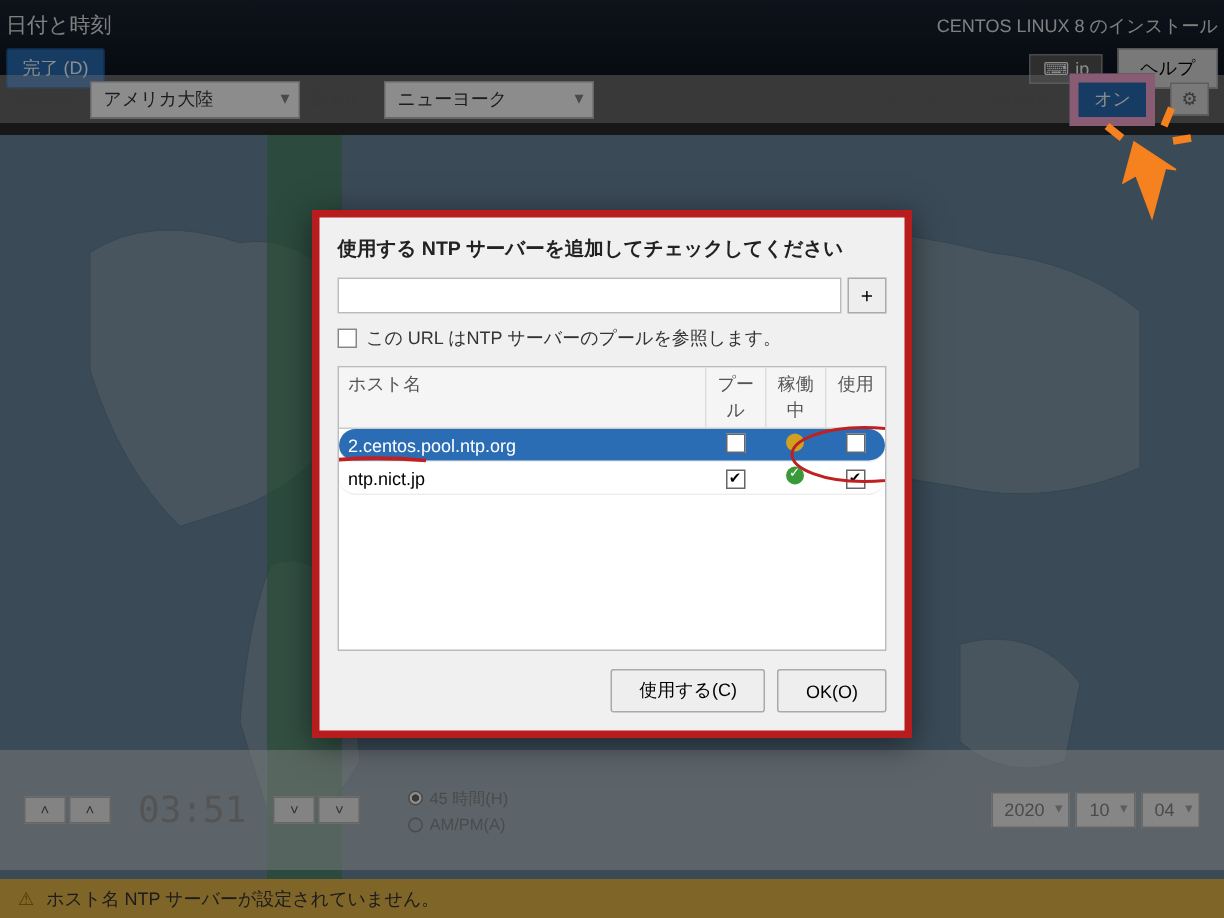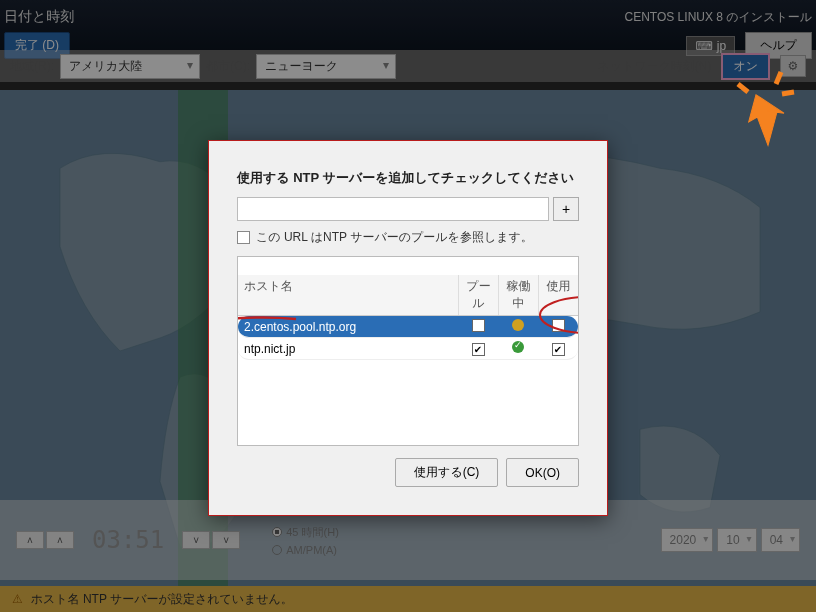--- a/index.html
+++ b/index.html
@@ -14,21 +14,21 @@
 .done-btn { background: #2a6db5; color: #fff; border: 1px solid #1a4a80; padding: 4px 10px; font-size: 12px; cursor: pointer; border-radius: 2px; }
 .kb-ind { background: #555; border: 1px solid #888; padding: 2px 8px; font-size: 12px; color: #fff; display: flex; align-items: center; gap: 4px; }
 .kb-ind::before { content: "⌨"; }
 .help-btn { background: #ddd; border: 1px solid #999; padding: 4px 14px; font-size: 12px; cursor: pointer; margin-left: 10px; }
 .right-controls { display: flex; align-items: center; }
 
 .region-bar { height: 28px; background: rgba(220,220,220,0.35); display: flex; align-items: center; padding: 16px 10px; font-size: 12px; color: #666; gap: 6px; position: relative; }
 .combo { background: #fff; border: 1px solid #bbb; padding: 3px 24px 3px 8px; font-size: 12px; color: #333; position: relative; display: inline-block; min-width: 140px; }
 .combo::after { content: "▾"; position: absolute; right: 6px; color: #888; }
 .net-time-label { margin-left: auto; color: #666; font-size: 12px; }
-.toggle-on { background: #2a6db5; color: #fff; padding: 3px 10px; font-size: 12px; border: 2px solid #f9a8d4; margin-left: 4px; }
+.toggle-on { background: #2a6db5; color: #fff; padding: 3px 10px; font-size: 12px; border: 6px solid #f9a8d4; margin-left: 4px; }
 .gear-btn { width: 26px; height: 22px; background: #ddd; border: 1px solid #aaa; margin-left: 4px; display: flex; align-items: center; justify-content: center; font-size: 12px; cursor: pointer; }
 
 .arrow-annotation { position: absolute; top: 62px; right: 10px; z-index: 50; pointer-events: none; }
 
 .map-area { position: absolute; top: 90px; left: 0; right: 0; bottom: 0; background: #6a889e; }
 .map-svg { width: 100%; height: 100%; opacity: 0.85; }
 
 .dim-overlay { position: absolute; inset: 0; background: rgba(0,0,0,0.45); z-index: 10; }
 
 .bottom-panel { position: absolute; bottom: 32px; left: 0; right: 0; height: 80px; background: rgba(230,230,230,0.5); display: flex; align-items: center; padding: 10px 16px; gap: 12px; font-size: 12px; color: #555; z-index: 5; }
@@ -40,30 +40,30 @@
 .radio-row { display: flex; align-items: center; gap: 4px; font-size: 11px; }
 .radio-dot { width: 10px; height: 10px; border: 1px solid #888; border-radius: 50%; display: inline-block; }
 .radio-dot.sel { background: radial-gradient(circle, #666 40%, #fff 45%); }
 .date-boxes { margin-left: auto; display: flex; gap: 4px; align-items: center; }
 .date-combo { background: #f5f5f5; border: 1px solid #bbb; padding: 4px 16px 4px 8px; font-size: 12px; color: #888; position: relative; }
 .date-combo::after { content: "▾"; position: absolute; right: 4px; color: #aaa; font-size: 10px; }
 
 .warning-bar { position: absolute; bottom: 0; left: 0; right: 0; height: 26px; background: #e8b84a; display: flex; align-items: center; padding: 0 12px; font-size: 12px; color: #333; z-index: 6; gap: 8px; }
 .warn-icon { color: #a06000; }
 
-.dialog { position: absolute; top: 140px; left: 50%; transform: translateX(-50%); width: 400px; background: #f0f0f0; border: 1px solid #b91c1c; box-shadow: 0 4px 20px rgba(0,0,0,0.5); z-index: 20; padding: 28px; }
+.dialog { position: absolute; top: 140px; left: 50%; transform: translateX(-50%); width: 400px; background: #f0f0f0; border: 5px solid #b91c1c; box-shadow: 0 4px 20px rgba(0,0,0,0.5); z-index: 20; padding: 12px; }
 .dialog-title { font-size: 13px; font-weight: bold; color: #222; margin-bottom: 10px; }
 .input-row { display: flex; gap: 4px; margin-bottom: 8px; }
 .text-input { flex: 1; border: 1px solid #bbb; background: #fff; padding: 4px; height: 24px; }
 .plus-btn { width: 26px; height: 24px; background: #eee; border: 1px solid #aaa; font-size: 14px; cursor: pointer; }
 .pool-check-row { display: flex; align-items: center; gap: 6px; font-size: 12px; color: #333; margin-bottom: 10px; }
 .checkbox { width: 13px; height: 13px; border: 1px solid #888; background: #fff; display: inline-block; }
 
 .ntp-table { border: 1px solid #bbb; background: #fff; height: 190px; overflow: hidden; position: relative; }
-.ntp-head { display: flex; background: #f5f5f5; border-bottom: 1px solid #ccc; font-size: 12px; color: #555; margin-top: 18px; }
+.ntp-head { display: flex; background: #f5f5f5; border-bottom: 1px solid #ccc; font-size: 12px; color: #555; }
 .col-host { flex: 1; padding: 3px 6px; }
 .col-pool, .col-work, .col-use { width: 40px; padding: 3px 2px; text-align: center; border-left: 1px solid #ddd; }
 .ntp-row { display: flex; font-size: 12px; border-bottom: 1px solid #eee; align-items: center; height: 22px; border-radius: 11px; }
 .ntp-row.selected { background: #2a6db5; color: #fff; }
 .cell-host { flex: 1; padding: 2px 6px; }
 .cell-pool, .cell-work, .cell-use { width: 40px; text-align: center; }
 .chk { width: 13px; height: 13px; border: 1px solid #666; background: #fff; display: inline-flex; align-items: center; justify-content: center; font-size: 10px; color: #000; }
 .chk.on::after { content: "✔"; }
 .status-dot { width: 12px; height: 12px; border-radius: 50%; display: inline-block; }
 .status-dot.warn { background: #d0a020; }

